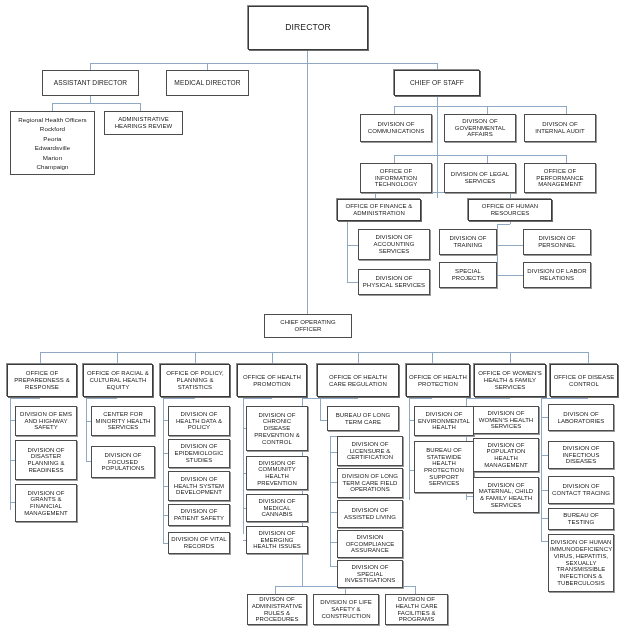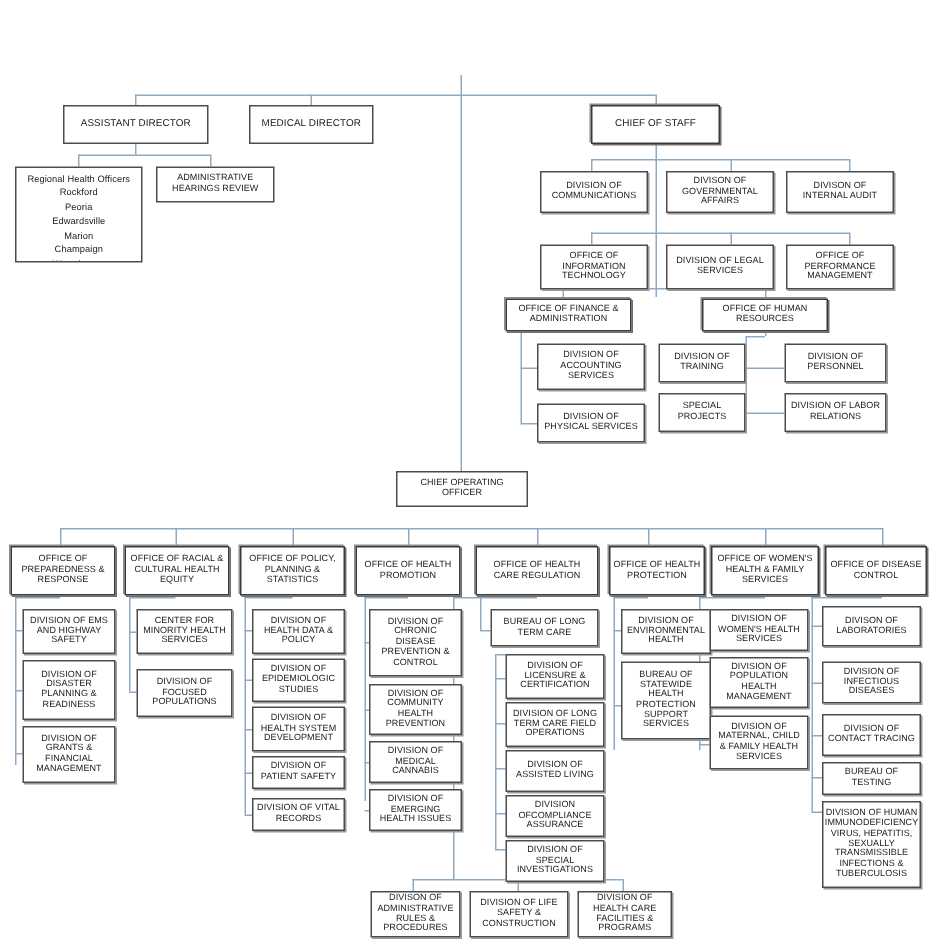--- a/index.html
+++ b/index.html
@@ -169,20 +169,21 @@
   <div class="ln h" style="left:466px;top:496px;width:8px;"></div>
 
   <div class="ln v" style="left:541px;top:398px;height:143px;"></div>
   <div class="ln h" style="left:541px;top:398px;width:47px;"></div>
   <div class="ln h" style="left:541px;top:417px;width:8px;"></div>
   <div class="ln h" style="left:541px;top:455px;width:8px;"></div>
   <div class="ln h" style="left:541px;top:490px;width:8px;"></div>
   <div class="ln h" style="left:541px;top:518px;width:8px;"></div>
   <div class="ln h" style="left:541px;top:541px;width:8px;"></div>
 
+  <div class="bx hdr t10" style="left:248px;top:6px;width:120px;height:44px;">DIRECTOR</div>
 
   <div class="bx t8" style="left:42px;top:70px;width:97px;height:26px;">ASSISTANT DIRECTOR</div>
 
   <div class="bx t8" style="left:166px;top:70px;width:83px;height:26px;">MEDICAL DIRECTOR</div>
 
   <div class="bx hdr t8" style="left:394px;top:70px;width:86px;height:26px;">CHIEF OF STAFF</div>
 
   <div class="bx rho" style="left:10px;top:111px;width:85px;height:64px;">
       <div>Regional Health Officers</div>
       <div>Rockford</div>

